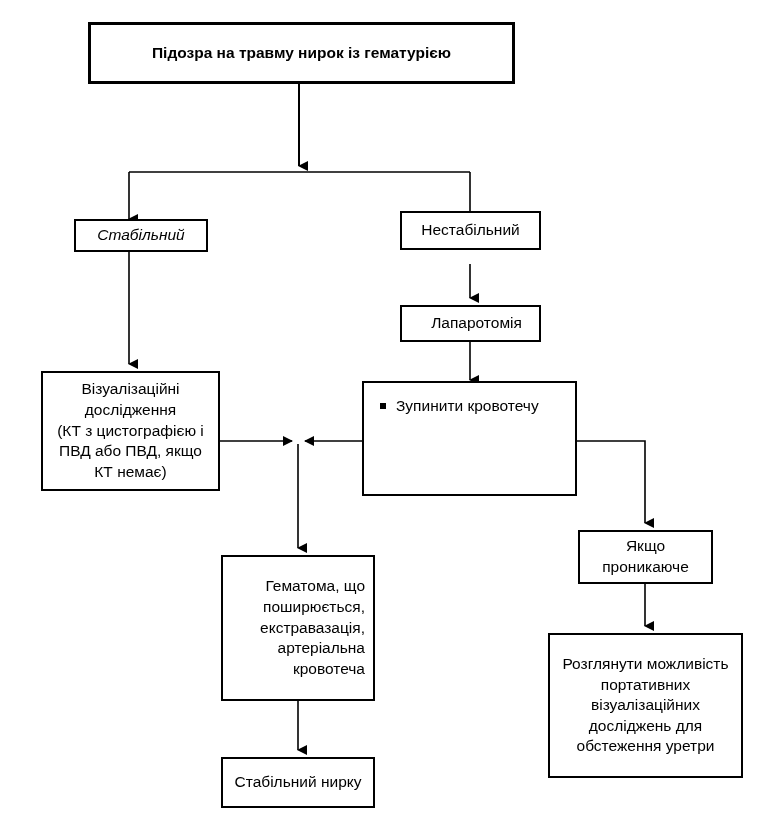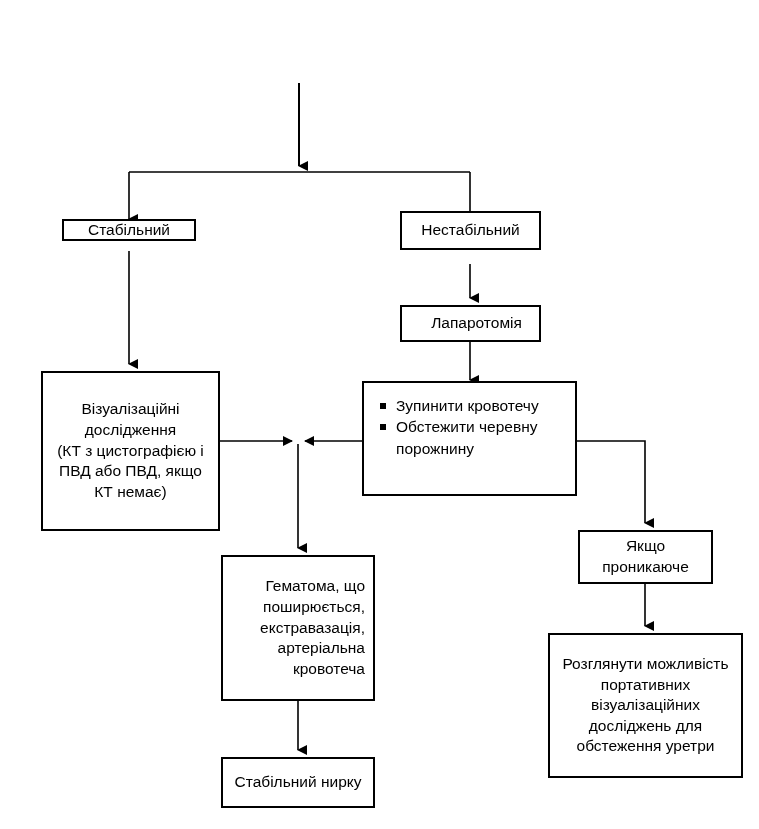--- a/index.html
+++ b/index.html
@@ -139,42 +139,44 @@
 
     <g>
       <polyline points="576,441 645,441 645,523" fill="none" stroke="#000000" stroke-width="1.6" marker-end="url(#arrow-down)"></polyline>
     </g>
 
     <g>
       <line x1="645" y1="583" x2="645" y2="626" stroke="#000000" stroke-width="1.6" marker-end="url(#arrow-down)"></line>
     </g>
   </svg>
 
+  <div class="node title-node" style="left:88px; top:22px; width:427px; height:62px;">
+    <div class="node-text">Підозра на травму нирок із гематурією</div>
+  </div>
 
-  <div class="node" style="left:62px; top:219px; width:134px; height:22px;">
+  <div class="node" style="left:74px; top:219px; width:134px; height:33px;font-style:italic;">
     <div class="node-text">Стабільний</div>
   </div>
 
   <div class="node" style="left:400px; top:211px; width:141px; height:39px;">
     <div class="node-text">Нестабільний</div>
   </div>
 
   <div class="node" style="left:400px; top:305px; width:141px; height:37px;padding-left:20px;">
     <div class="node-text">Лапаротомія</div>
   </div>
 
-  <div class="node" style="left:41px; top:371px; width:179px; height:160px;">
+  <div class="node" style="left:41px; top:371px; width:179px; height:120px;">
     <div class="node-text">Візуалізаційні дослідження
 (КТ з цистографією і ПВД або ПВД, якщо КТ немає)</div>
   </div>
 
   <div class="node bullets" style="left:362px; top:381px; width:215px; height:115px;">
     <ul class="bullet-list">
       <li>Зупинити кровотечу</li>
-      <li>Обстежити черевну порожнину</li>
     </ul>
   </div>
 
   <div class="node left-text" style="left:221px; top:555px; width:154px; height:146px;">
     <div class="node-text">Гематома, що поширюється, екстравазація, артеріальна кровотеча</div>
   </div>
 
   <div class="node" style="left:578px; top:530px; width:135px; height:54px;">
     <div class="node-text">Якщо проникаюче</div>
   </div>

